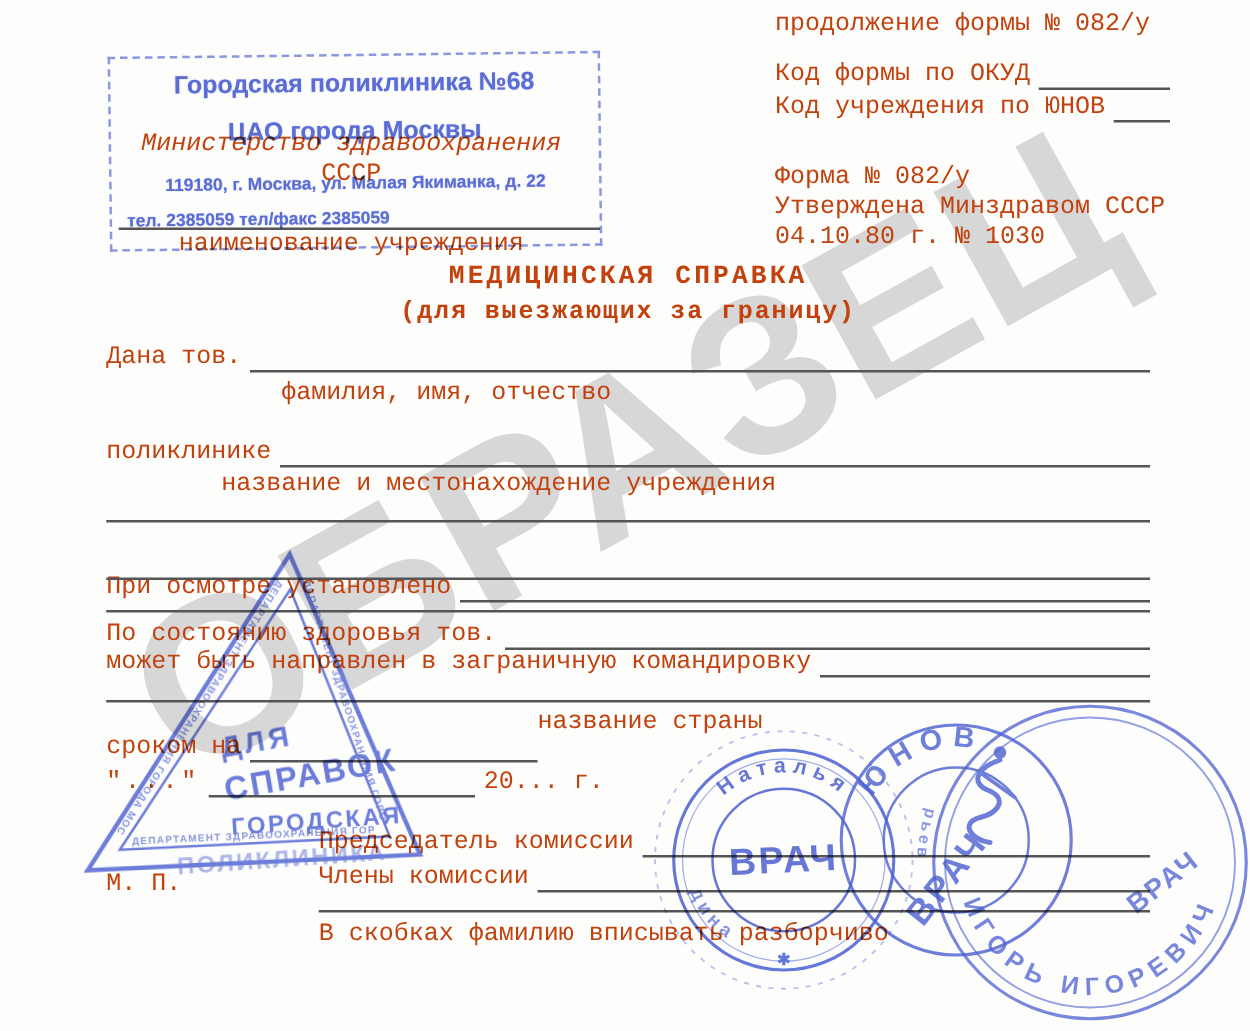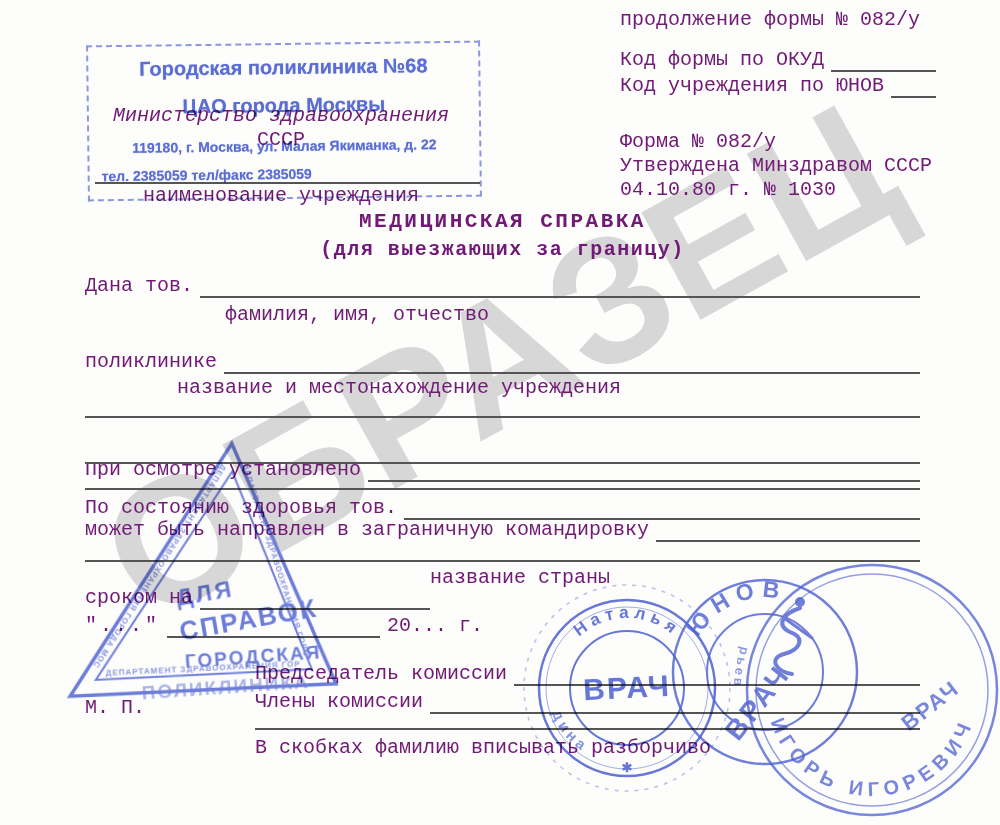--- a/index.html
+++ b/index.html
@@ -10,21 +10,21 @@
   }
   .watermark{
     position:absolute; left:-40px; top:258px; width:1080px;
     text-align:center; transform:rotate(-29deg);
     font-family:"Liberation Sans", sans-serif; font-weight:bold;
     font-size:178px; letter-spacing:2px; color:#d7d7d7;
     white-space:nowrap; z-index:0; user-select:none;
   }
   .row{
     position:absolute; display:flex; align-items:flex-end;
-    font-size:20px; line-height:24px; color:#701a75; z-index:2;
+    font-size:20px; line-height:24px; color:#c2410c; z-index:2;
     white-space:nowrap;
   }
   .fill{ flex:1 1 auto; border-bottom:2px solid #555; margin-left:7px; }
   .fill.lead{ margin-left:0; margin-right:7px; }
   .fill.solo{ margin-left:0; }
   .center{ justify-content:center; }
   .bold{ font-weight:bold; }
   
   .ink{ color:#4d61d4; font-family:"Liberation Sans", sans-serif; font-weight:bold;
         text-shadow:0 0 1px rgba(77,97,212,.6); }

